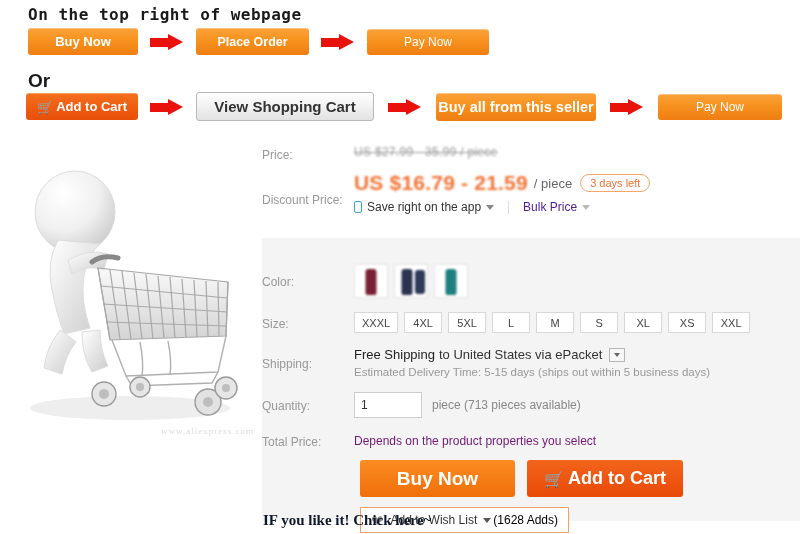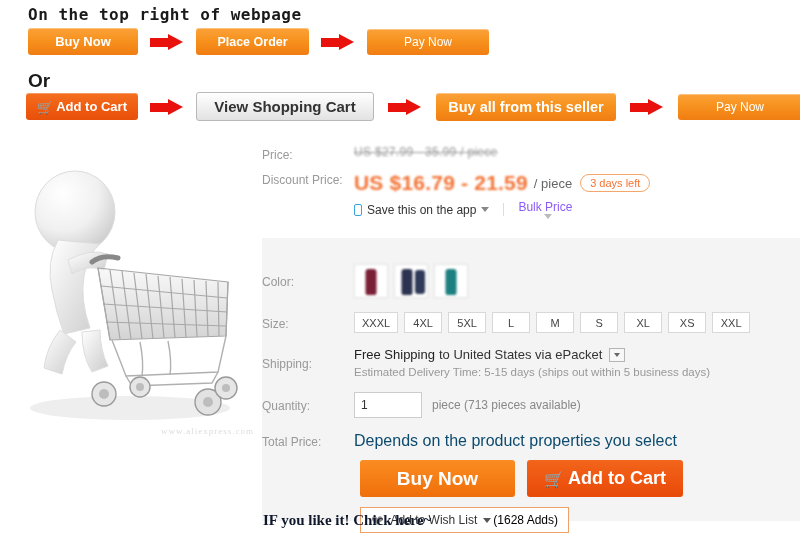--- a/index.html
+++ b/index.html
@@ -189,21 +189,21 @@
     width: 0; height: 0;
     border-left: 4px solid transparent;
     border-right: 4px solid transparent;
     border-top: 5px solid #888;
   }
   .divider-v {
     width: 1px; height: 13px;
     background: #dcdcdc;
     margin: 0 14px;
   }
-  .bulk-link { color: #8b5cf6; display: flex; align-items: center; flex-direction: column; }
+  .bulk-link { color: #4c1d95; display: flex; align-items: center; }
 
   
   .grey-panel {
     position: absolute;
     left: 262px; top: 238px;
     width: 538px; height: 283px;
     background: #f4f4f4;
   }
   .panel-inner { padding: 26px 0 0 0; }
   .panel-row { display: flex; align-items: center; margin-bottom: 14px; }
@@ -268,21 +268,21 @@
   .qty-input {
     width: 68px; height: 26px;
     border: 1px solid #cccccc;
     background: #ffffff;
     color: #333333;
     font-size: 12px;
     padding: 0 6px;
     font-family: "Liberation Sans", sans-serif;
   }
   .qty-note { font-size: 12px; color: #888888; margin-left: 10px; }
-  .total-note { font-size: 16px; color: #0c4a6e; }
+  .total-note { font-size: 12px; color: #701a75; }
 
   .cta-row {
     display: flex;
     gap: 12px;
     margin-top: 10px;
     padding-left: 98px;
   }
   .btn-buy-now-big {
     width: 155px; height: 37px;
     font-size: 19px;
@@ -379,21 +379,21 @@
         <span class="head"></span>
     </span>
 
     <button class="btn btn-grey" style="width:178px;height:29px;font-size:15px;">View Shopping Cart</button>
 
     <span class="arrow" style="margin:0 14px;">
       <span class="shaft"></span>
         <span class="head"></span>
     </span>
 
-    <button class="btn btn-orange" style="width:180px;height:28px;font-size:14.5px;">Buy all from this seller</button>
+    <button class="btn btn-orange" style="width:160px;height:28px;font-size:14.5px;">Buy all from this seller</button>
 
     <span class="arrow" style="margin:0 14px;">
       <span class="shaft"></span>
         <span class="head"></span>
     </span>
 
     <button class="btn btn-orange" style="width:124px;height:26px;font-size:12px;font-weight:400;">Pay Now</button>
   </div>
 
   <div class="product-image">
@@ -471,34 +471,34 @@
   <div class="detail">
 
     <div class="row" style="margin-bottom:8px;">
       <div class="lbl">Price:</div>
       <div class="val">
         <span class="old-price">US $27.99 - 35.99 / piece</span>
       </div>
     </div>
 
     <div class="row">
-      <div class="lbl" style="line-height:14px;">
+      <div class="lbl" style="line-height:14px;margin-top:20px;">
         
         <span>Discount Price:</span>
       </div>
       <div class="val">
         <div style="display:flex;align-items:center;">
           <span class="disc-price">US $16.79 - 21.59</span>
           <span class="per-piece">/ piece</span>
           <span class="days-badge">3 days left</span>
         </div>
         <div class="sub-links">
           <span class="app-link">
             <span class="phone-ico"></span>
-            <span>Save this on the app</span>
+            <span>Save right on the app</span>
             <span class="caret"></span>
           </span>
           <span class="divider-v"></span>
           <span class="bulk-link">
             <span>Bulk Price</span>
             <span class="caret" style="border-top-color:#bbb;"></span>
           </span>
         </div>
       </div>
     </div>

